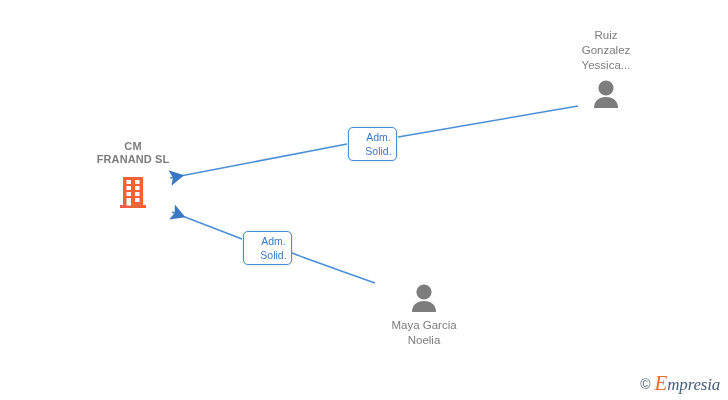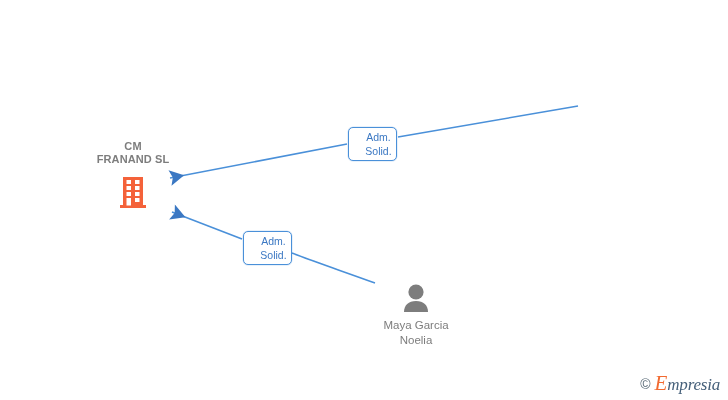--- a/index.html
+++ b/index.html
@@ -51,21 +51,21 @@
   .person-node {
     position: absolute;
     width: 120px;
     text-align: center;
   }
   .person-node.p-ruiz {
     left: 546px;
     top: 28px;
   }
   .person-node.p-maya {
-    left: 356px;
+    left: 364px;
     top: 283px;
   }
   .person-label {
     font-size: 11.5px;
     color: #7d7d7d;
     line-height: 15px;
     white-space: pre-line;
   }
   .person-icon {
     display: block;
@@ -168,20 +168,29 @@
       <rect x="8.5" y="12" width="4.5" height="4" fill="#ffffff"></rect>
       <rect x="17" y="12" width="4.5" height="4" fill="#ffffff"></rect>
       <rect x="8.5" y="18" width="4.5" height="4" fill="#ffffff"></rect>
       <rect x="17" y="18" width="4.5" height="4" fill="#ffffff"></rect>
 
       <rect x="8.5" y="24" width="4.5" height="7.5" fill="#ffffff"></rect>
       <rect x="17" y="24" width="4.5" height="4" fill="#ffffff"></rect>
     </svg>
   </div>
 
+  <div class="person-node p-ruiz">
+    <div class="person-label">Ruiz
+Gonzalez
+Yessica...</div>
+    <svg class="person-icon" width="32" height="30" viewBox="0 0 32 30" aria-hidden="true">
+      <circle cx="16" cy="9" r="7.6" fill="#7d7d7d"></circle>
+      <path d="M16,18 C23.5,18 28,22.2 28,29 L4,29 C4,22.2 8.5,18 16,18 Z" fill="#7d7d7d"></path>
+    </svg>
+  </div>
 
   <div class="person-node p-maya">
     <svg class="person-icon" width="32" height="30" viewBox="0 0 32 30" aria-hidden="true">
       <circle cx="16" cy="9" r="7.6" fill="#7d7d7d"></circle>
       <path d="M16,18 C23.5,18 28,22.2 28,29 L4,29 C4,22.2 8.5,18 16,18 Z" fill="#7d7d7d"></path>
     </svg>
     <div class="person-label">Maya Garcia
 Noelia</div>
   </div>
 

